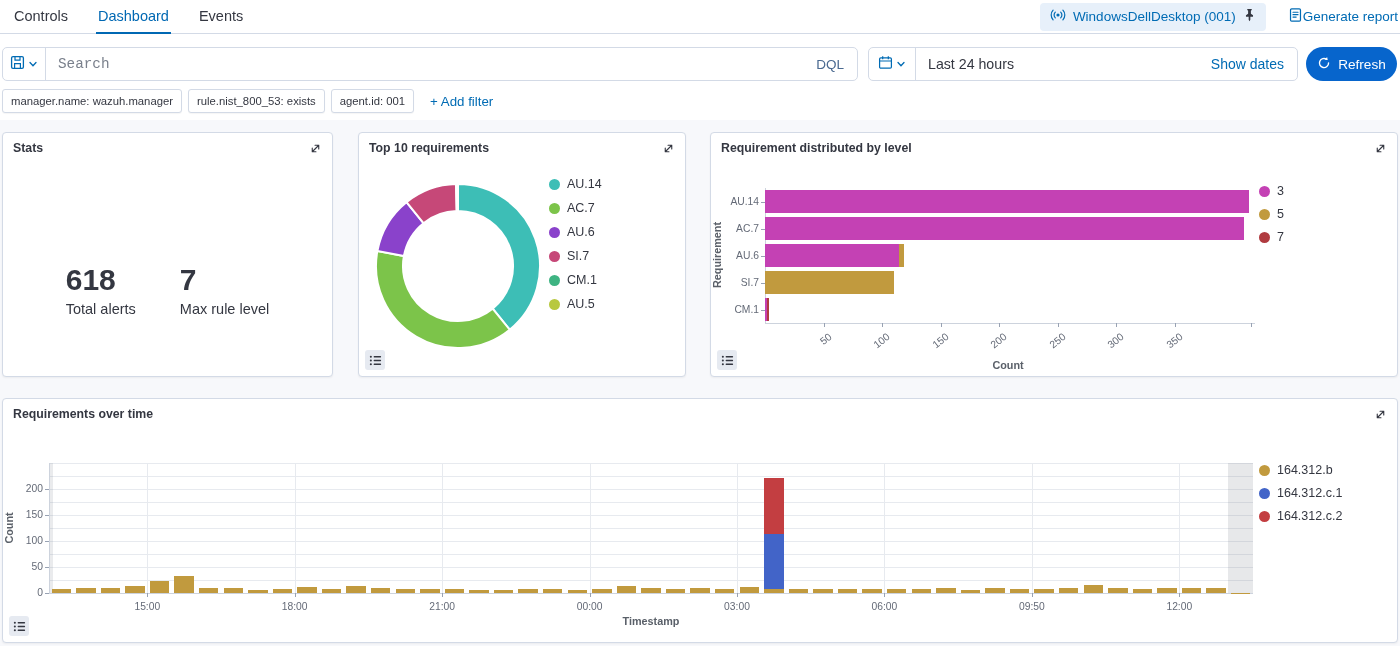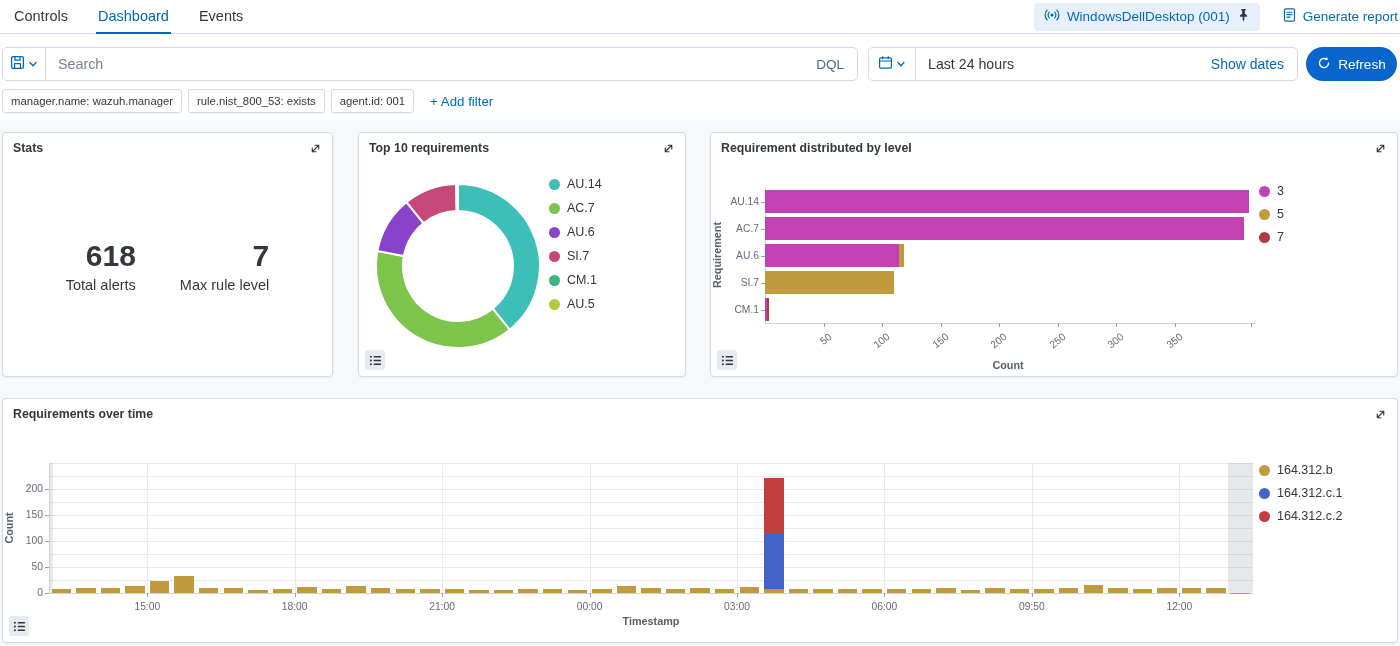--- a/index.html
+++ b/index.html
@@ -5,25 +5,25 @@
   html,body{margin:0;padding:0;background:#fff;font-family:"Liberation Sans",sans-serif;}
   #app{position:relative;width:1400px;height:646px;overflow:hidden;background:#fff;}
   
   .nav{position:absolute;left:0;top:0;width:100%;height:33px;border-bottom:1px solid #d3dae6;display:flex;align-items:center;background:#fff;}
   .tab{position:relative;margin:0 13px;padding:7px 2px 9px;font-size:14.5px;color:#343741;cursor:pointer;}
   .tab:first-child{margin-left:12px;}
   .tab.active{color:#0068b3;font-weight:500;}
   .tab.active:after{content:"";position:absolute;left:0;right:0;bottom:-1px;height:2px;background:#0068b3;}
   .nav-right{margin-left:auto;display:flex;align-items:center;gap:22px;padding-right:2px;}
   .agent-chip{display:flex;align-items:center;gap:7px;background:#e7f0fa;border-radius:4px;height:28px;padding:0 10px;color:#006bb4;font-size:13.5px;cursor:pointer;}
-  .gen-report{display:flex;align-items:center;gap:6px;color:#006bb4;font-size:13.5px;cursor:pointer;}
+  .gen-report{display:flex;align-items:center;color:#006bb4;font-size:13.5px;cursor:pointer;}
   
   .qbar{position:absolute;left:2px;top:47px;width:856px;height:34px;border:1px solid #d3dae6;border-radius:5px;background:#fff;display:flex;align-items:center;box-sizing:border-box;}
   .qseg{width:42px;height:100%;display:flex;align-items:center;justify-content:center;gap:3px;border-right:1px solid #d3dae6;cursor:pointer;}
-  .qinput{flex:1;border:none;outline:none;font-size:14.3px;color:#0f172a;padding:0 12px;font-family:Liberation Sans, sans-serif;background:transparent;}
+  .qinput{flex:1;border:none;outline:none;font-size:14.3px;color:#0f172a;padding:0 12px;font-family:Liberation Mono, monospace;background:transparent;}
   .qinput::placeholder{color:#7a808c;}
   .dql{padding:0 13px;font-size:13.5px;color:#4a6990;font-weight:500;cursor:pointer;}
   .datebar{position:absolute;left:868px;top:47px;width:430px;height:34px;border:1px solid #d3dae6;border-radius:5px;background:#fff;display:flex;align-items:center;box-sizing:border-box;}
   .dseg{width:46px;height:100%;display:flex;align-items:center;justify-content:center;gap:3px;border-right:1px solid #d3dae6;cursor:pointer;}
   .timetext{margin-left:12px;font-size:14.2px;color:#343741;}
   .showdates{margin-left:auto;padding-right:13px;font-size:14px;color:#006bb4;cursor:pointer;}
   .refresh{position:absolute;left:1306px;top:47px;width:91px;height:34px;background:#0765cc;border-radius:17px;color:#fff;font-size:13.6px;display:flex;align-items:center;justify-content:center;gap:7px;cursor:pointer;}
   
   .filters{position:absolute;left:2px;top:89px;display:flex;align-items:center;gap:6px;}
   .pill{border:1px solid #d3dae6;border-radius:3px;background:#fff;height:22px;display:flex;align-items:center;padding:0 8px;font-size:11.3px;color:#343741;box-shadow:0 1px 1px rgba(0,0,0,.04);cursor:pointer;}
@@ -33,21 +33,21 @@
   .panel{position:absolute;background:#fff;border:1px solid #d3dae6;border-radius:4px;box-shadow:0 1px 2px rgba(0,0,0,.05);box-sizing:border-box;}
   .ptitle{position:absolute;left:10px;top:8px;font-size:12.3px;font-weight:700;color:#343741;}
   .expand{position:absolute;right:9px;top:8px;width:14px;height:14px;cursor:pointer;}
   .listbtn{position:absolute;left:6px;bottom:6px;width:20px;height:20px;background:#e6eaf1;border-radius:3px;display:flex;align-items:center;justify-content:center;cursor:pointer;}
   #p-stats{left:2px;top:12px;width:331px;height:245px;}
   #p-donut{left:358px;top:12px;width:328px;height:245px;}
   #p-level{left:710px;top:12px;width:688px;height:245px;}
   #p-time{left:2px;top:278px;width:1396px;height:245px;}
   
   .stats-body{position:absolute;left:0;top:108px;width:100%;display:flex;justify-content:center;gap:44px;}
-  .stat{text-align:right;}
+  .stat{text-align:left;margin-top:24px;}
   .stat .num{font-size:30px;font-weight:700;color:#343741;line-height:1;}
   .stat .lab{font-size:14.5px;color:#343741;margin-top:6px;}
   
   .legend{position:absolute;display:flex;flex-direction:column;gap:9px;}
   .litem{display:flex;align-items:center;gap:7px;font-size:12.5px;color:#343741;cursor:pointer;white-space:nowrap;}
   .ldot{width:11px;height:11px;border-radius:50%;flex:0 0 auto;}
   
   .tick{position:absolute;font-size:10.3px;color:#646a77;white-space:nowrap;}
   .axis-title{position:absolute;font-size:10.8px;font-weight:700;color:#5a6069;white-space:nowrap;}
   .rot{transform:rotate(-90deg);transform-origin:center;}

